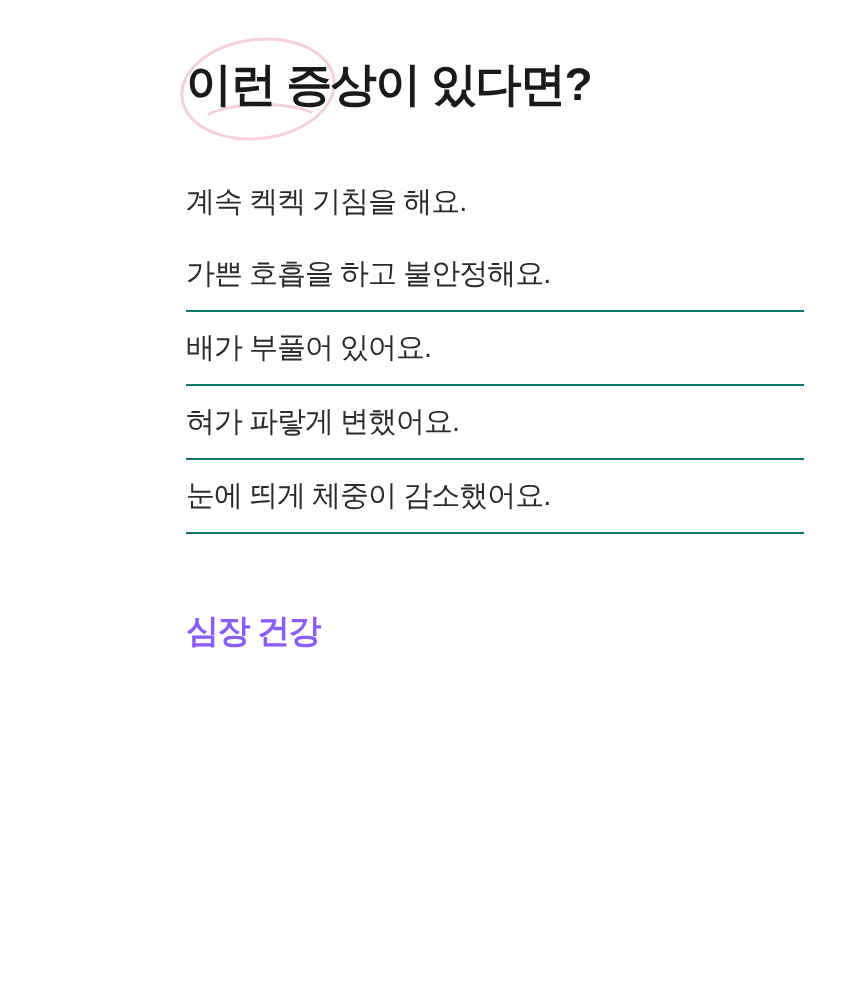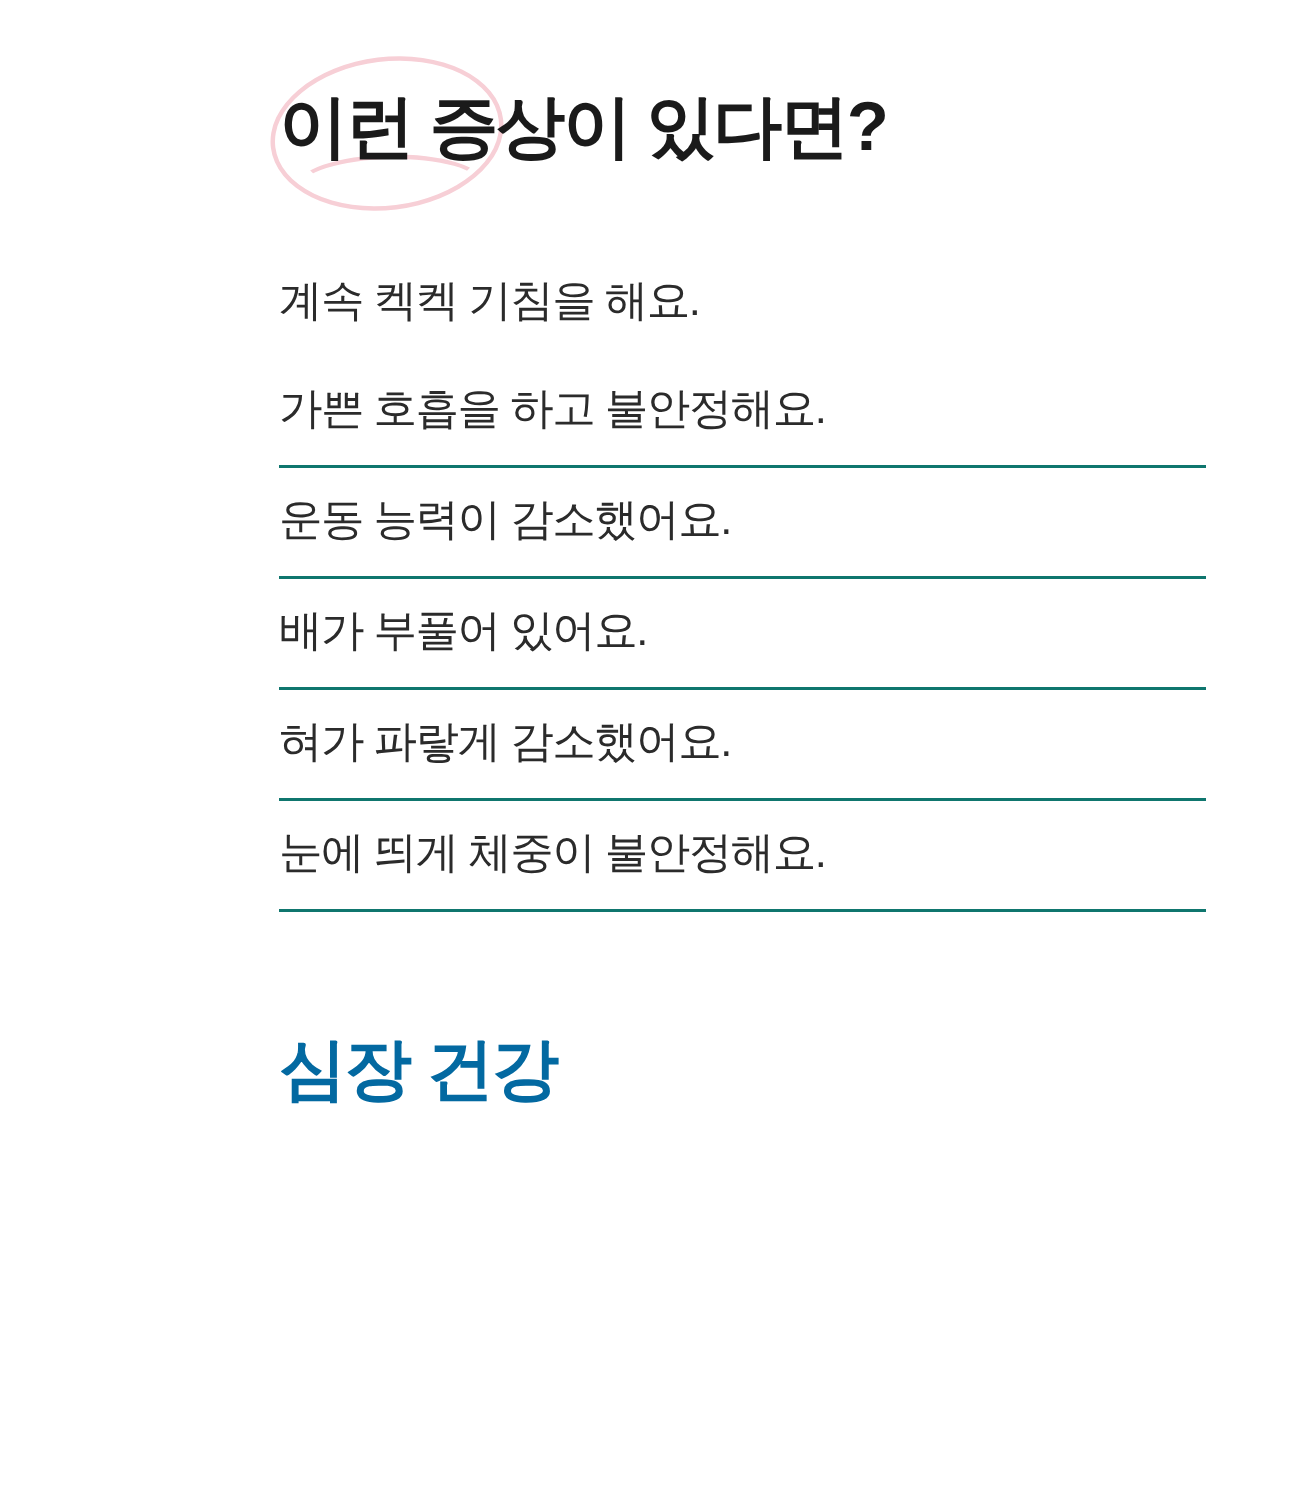--- a/index.html
+++ b/index.html
@@ -88,25 +88,25 @@
   }
   .symptom-item:last-child {
     margin-bottom: 0;
   }
 
   
   .footer-block {
     margin-top: 76px;
   }
   .footer-accent {
-    font-size: 45px;
+    font-size: 33px;
     font-weight: 700;
     letter-spacing: -1.4px;
     line-height: 1.3;
-    color: #0369a1;
+    color: #8b5cf6;
   }
   .footer-main {
     margin-top: 6px;
     font-size: 35px;
     font-weight: 700;
     letter-spacing: -1.5px;
     line-height: 1.3;
     color: #1a1a1a;
   }
 </style>
@@ -116,23 +116,22 @@
 <div class="page">
 
   <div class="heading-wrap">
     <span class="heading-highlight"></span>
     <h1 class="heading">이런 증상이 있다면?</h1>
   </div>
 
   <ul class="symptom-list">
     <li class="symptom-item">계속 켁켁 기침을 해요.</li>
     <li class="symptom-item">가쁜 호흡을 하고 불안정해요.</li>
-    <li class="symptom-item">운동 능력이 감소했어요.</li>
     <li class="symptom-item">배가 부풀어 있어요.</li>
-    <li class="symptom-item">혀가 파랗게 감소했어요.</li>
-    <li class="symptom-item">눈에 띄게 체중이 불안정해요.</li>
+    <li class="symptom-item">혀가 파랗게 변했어요.</li>
+    <li class="symptom-item">눈에 띄게 체중이 감소했어요.</li>
   </ul>
 
   <div class="footer-block">
     <div class="footer-accent">심장 건강</div>
   </div>
 
 </div>
 
 </body></html>

